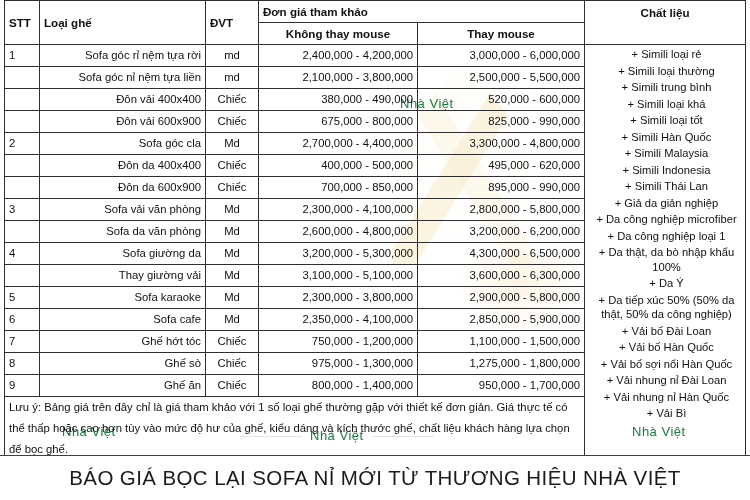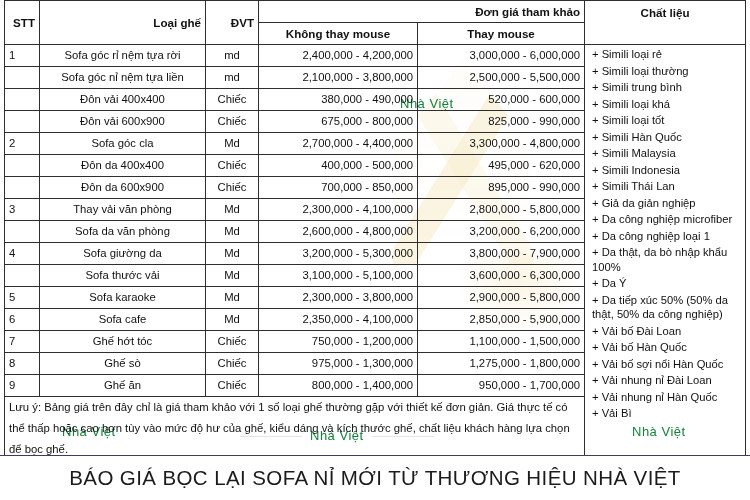--- a/index.html
+++ b/index.html
@@ -38,23 +38,23 @@
   .tbl{position:absolute;left:4px;top:0;width:742px;z-index:2;border-collapse:collapse;}
   .tbl td,.tbl th{
     border:1px solid #2e2e2e;
     padding:0 4px;
     font-size:11.3px;
     line-height:21px;
     height:21px;
     vertical-align:middle;
     background:transparent;
   }
-  .tbl th{font-weight:bold;text-align:right;font-size:11.6px;}
+  .tbl th{font-weight:bold;text-align:left;font-size:11.6px;}
   .c-stt{width:26px;text-align:left;padding-left:6px;}
-  .c-loai{width:157px;text-align:center;padding-left:8px;}
+  .c-loai{width:157px;text-align:right;padding-left:8px;}
   .c-dvt{width:44px;text-align:center;}
   .c-p1{width:150px;text-align:right;padding-right:6px;margin-left:13px;}
   .c-p2{width:158px;text-align:right;padding-right:6px;}
   .c-mat{width:auto;text-align:left;padding-left:7px;margin-top:47px;}
   .hdr-top{height:20px;line-height:20px;}
   .hdr-bot{height:20px;line-height:20px;}
   .mat-cell{font-size:11.2px;line-height:21px;}
   .mat-wrap{font-size:11.2px;line-height:14.5px;padding:1px 0;}
 
   
@@ -107,21 +107,21 @@
       </tr>
     </thead>
     <tbody>
 
     <tr>
           <td class="c-stt">1</td>
           <td class="c-loai">Sofa góc rỉ nệm tựa rời</td>
           <td class="c-dvt">md</td>
           <td class="c-p1">2,400,000 - 4,200,000</td>
           <td class="c-p2">3,000,000 - 6,000,000</td>
-          <td class="c-mat mat-cell" rowspan="17" style="vertical-align: top; padding: 1px 4px 2px 7px;">
+          <td class="c-mat mat-cell" rowspan="17" style="vertical-align: top; padding: 1px 4px 2px 7px; text-align: center;">
             <div class="mat-wrap">+ Simili loại rẻ</div>
             <div class="mat-wrap">+ Simili loại thường</div>
             <div class="mat-wrap">+ Simili trung bình</div>
             <div class="mat-wrap">+ Simili loại khá</div>
             <div class="mat-wrap">+ Simili loại tốt</div>
             <div class="mat-wrap">+ Simili Hàn Quốc</div>
             <div class="mat-wrap">+ Simili Malaysia</div>
             <div class="mat-wrap">+ Simili Indonesia</div>
             <div class="mat-wrap">+ Simili Thái Lan</div>
             <div class="mat-wrap">+ Giả da giản nghiệp</div>
@@ -175,42 +175,42 @@
         </tr>
         <tr>
           <td class="c-stt"></td>
           <td class="c-loai">Đôn da 600x900</td>
           <td class="c-dvt">Chiếc</td>
           <td class="c-p1">700,000 - 850,000</td>
           <td class="c-p2">895,000 - 990,000</td>
         </tr>
         <tr>
           <td class="c-stt">3</td>
-          <td class="c-loai">Thay vải văn phòng</td>
+          <td class="c-loai">Sofa vải văn phòng</td>
           <td class="c-dvt">Md</td>
           <td class="c-p1">2,300,000 - 4,100,000</td>
           <td class="c-p2">2,800,000 - 5,800,000</td>
         </tr>
         <tr>
           <td class="c-stt"></td>
           <td class="c-loai">Sofa da văn phòng</td>
           <td class="c-dvt">Md</td>
           <td class="c-p1">2,600,000 - 4,800,000</td>
           <td class="c-p2">3,200,000 - 6,200,000</td>
         </tr>
         <tr>
           <td class="c-stt">4</td>
           <td class="c-loai">Sofa giường da</td>
           <td class="c-dvt">Md</td>
           <td class="c-p1">3,200,000 - 5,300,000</td>
-          <td class="c-p2">3,800,000 - 7,900,000</td>
-        </tr>
-        <tr>
-          <td class="c-stt"></td>
-          <td class="c-loai">Sofa thước vải</td>
+          <td class="c-p2">4,300,000 - 6,500,000</td>
+        </tr>
+        <tr>
+          <td class="c-stt"></td>
+          <td class="c-loai">Thay giường vải</td>
           <td class="c-dvt">Md</td>
           <td class="c-p1">3,100,000 - 5,100,000</td>
           <td class="c-p2">3,600,000 -  6,300,000</td>
         </tr>
         <tr>
           <td class="c-stt">5</td>
           <td class="c-loai">Sofa karaoke</td>
           <td class="c-dvt">Md</td>
           <td class="c-p1">2,300,000 - 3,800,000</td>
           <td class="c-p2">2,900,000 - 5,800,000</td>

